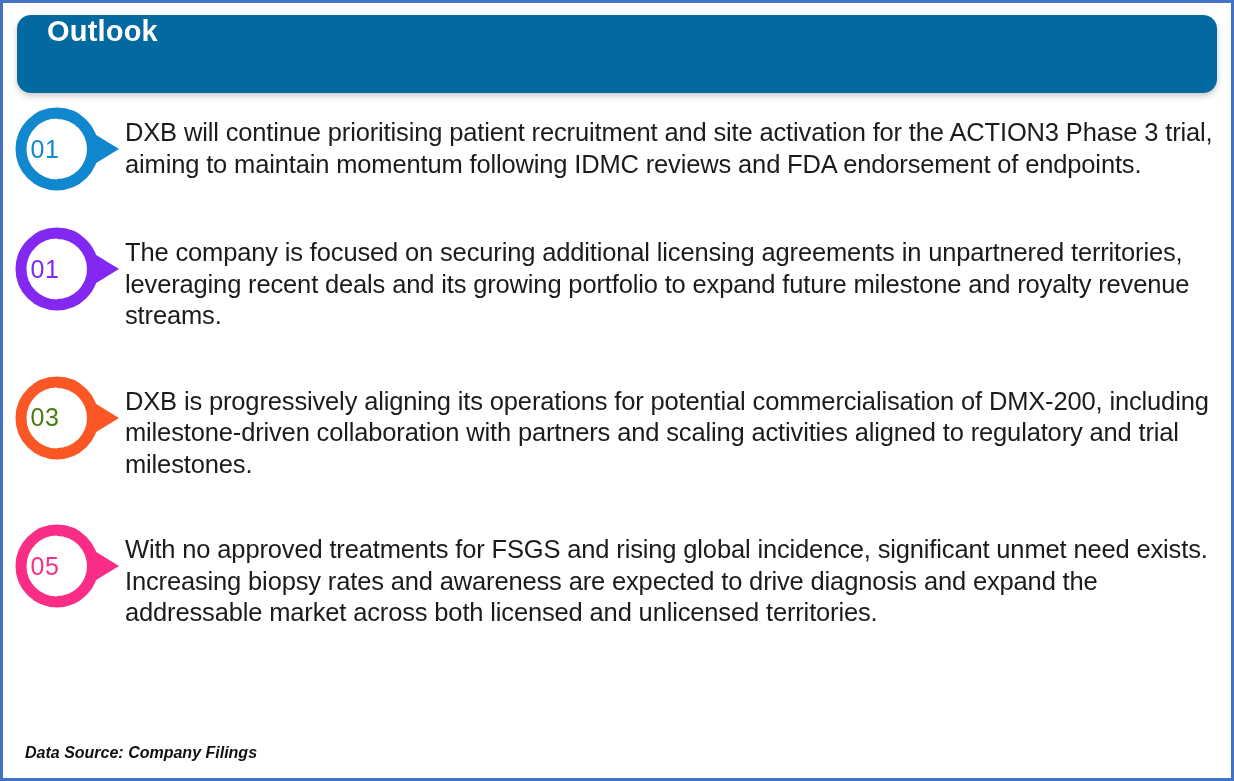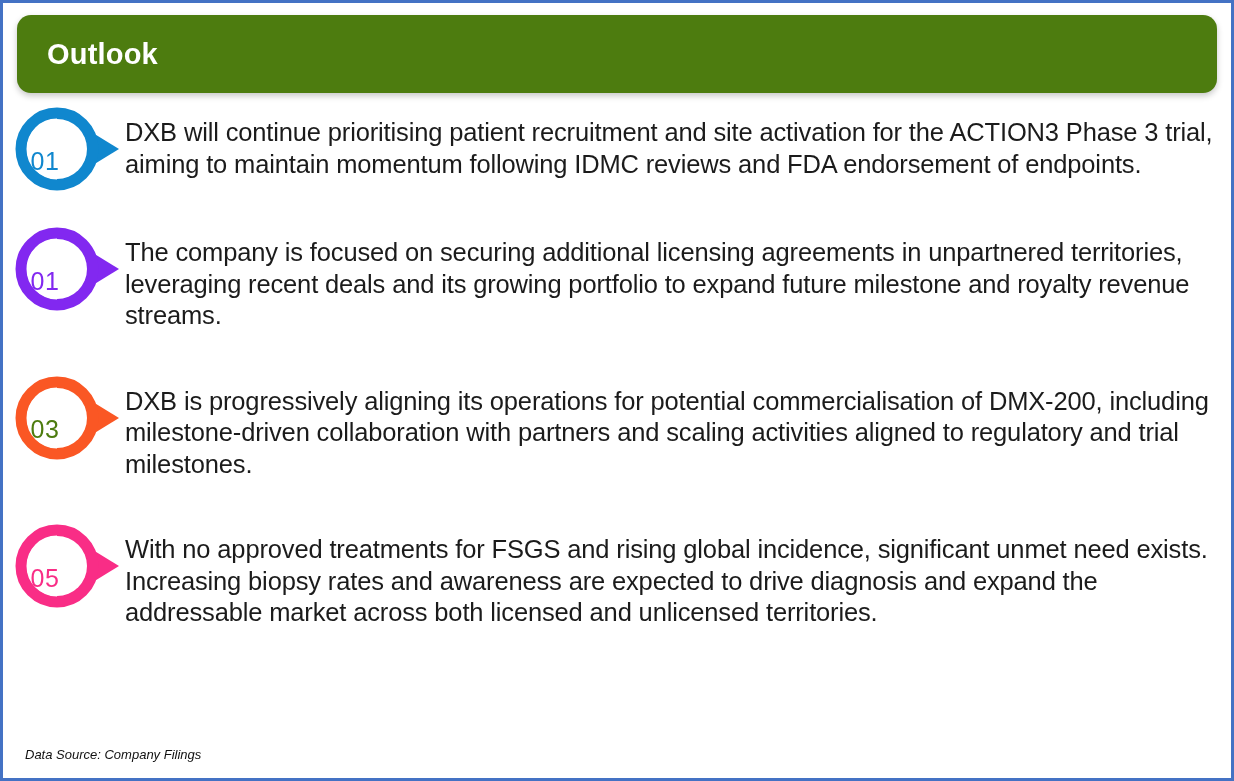--- a/index.html
+++ b/index.html
@@ -18,25 +18,25 @@
     background: #ffffff;
     border: 3px solid #4472c4;
     overflow: hidden;
   }
   .banner {
     position: absolute;
     left: 14px;
     top: 12px;
     width: 1200px;
     height: 78px;
-    background: #4d7c0f;
+    background: #0369a1;
     border-radius: 14px;
     box-shadow: 0 3px 6px rgba(0,0,0,0.22);
     display: flex;
-    align-items: center;
+    align-items: flex-start;
     box-sizing: border-box;
   }
   .banner-title {
     color: #ffffff;
     font-size: 29px;
     font-weight: bold;
     letter-spacing: 0.2px;
     padding-left: 30px;
   }
   .items {
@@ -63,21 +63,21 @@
     top: 0;
     width: 106px;
     height: 84px;
   }
   .badge svg {
     display: block;
   }
   .badge-num {
     position: absolute;
     left: 6px;
-    top: 12px;
+    top: 0;
     width: 72px;
     height: 84px;
     display: flex;
     align-items: center;
     justify-content: center;
     font-size: 25px;
     font-weight: 500;
     letter-spacing: 0.5px;
     font-family: "Liberation Sans", sans-serif;
   }
@@ -95,22 +95,22 @@
   .item-2 { margin-top: 36px; }
   .item-2 .item-text { padding-top: 10px; }
   .item-3 { margin-top: 44px; }
   .item-3 .item-text { padding-top: 10px; }
   .item-4 { margin-top: 44px; }
   .item-4 .item-text { padding-top: 10px; }
   .footer {
     position: absolute;
     left: 22px;
     bottom: 16px;
-    font-size: 13px;
-    font-weight: normal;
+    font-size: 16px;
+    font-weight: bold;
     font-style: italic;
     color: #111111;
     font-family: "Liberation Sans", sans-serif;
   }
 </style>
 </head>
 <body>
 
 <div id="slide">
 

